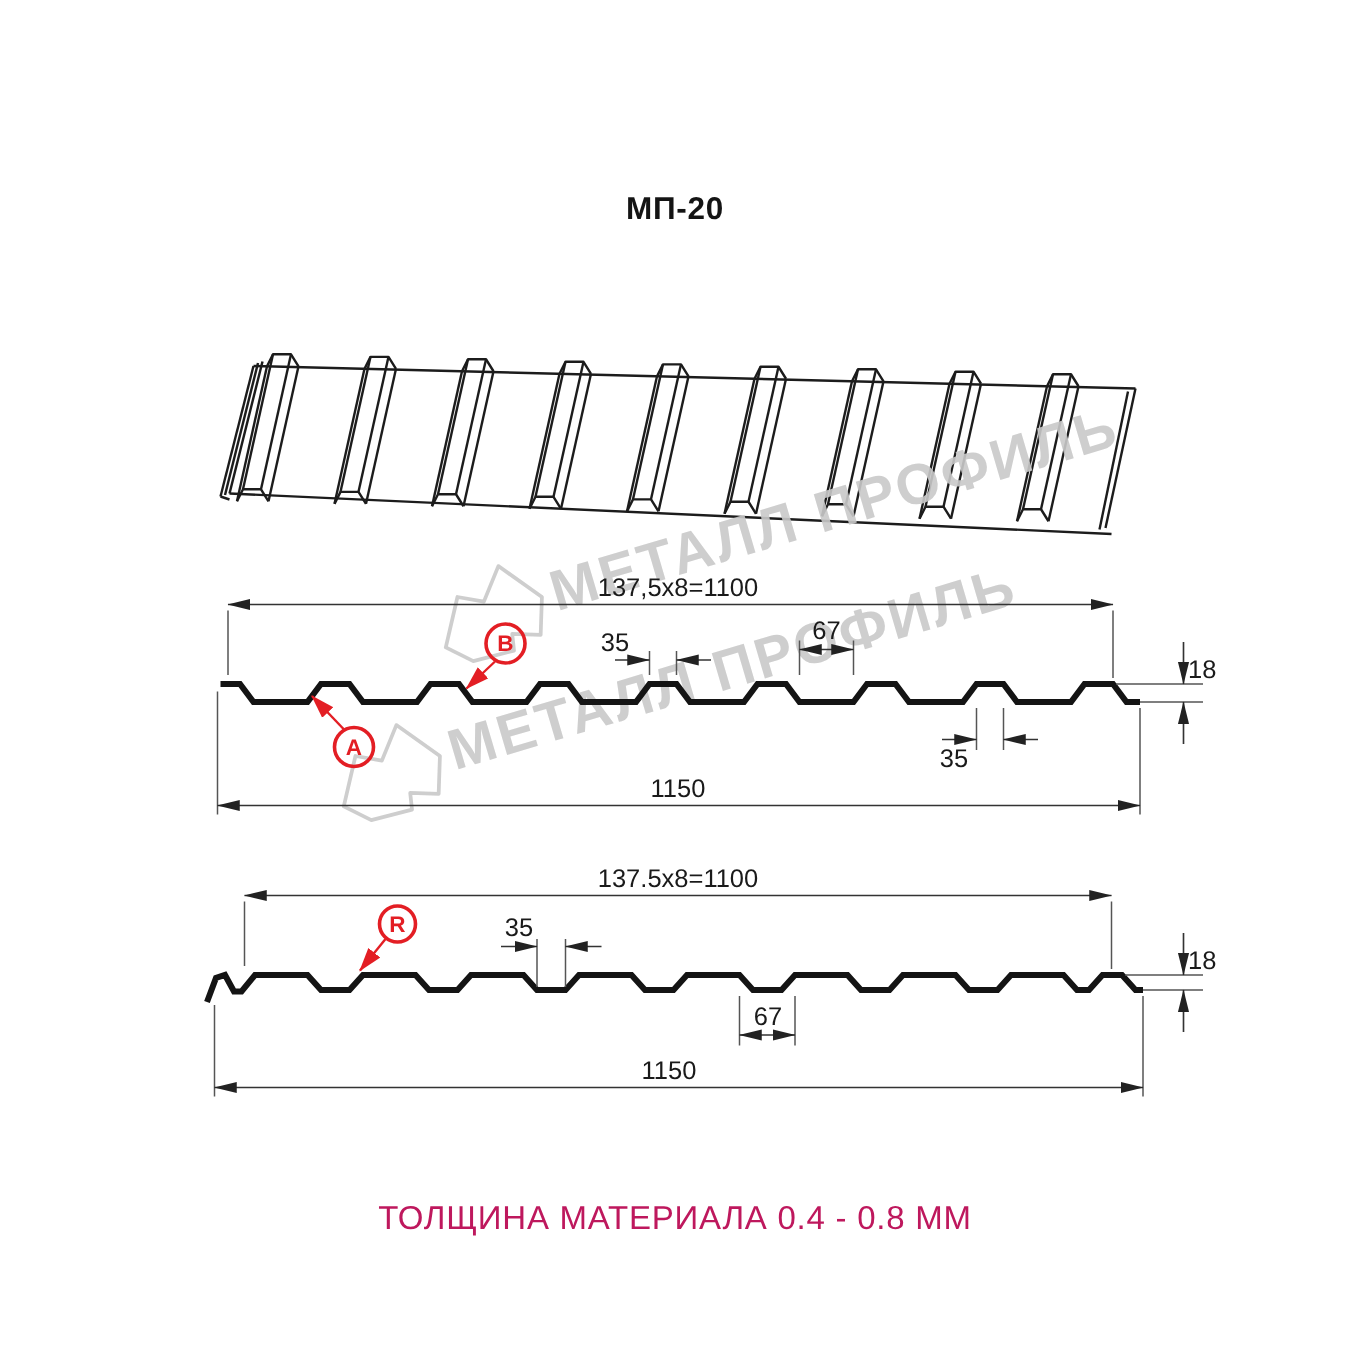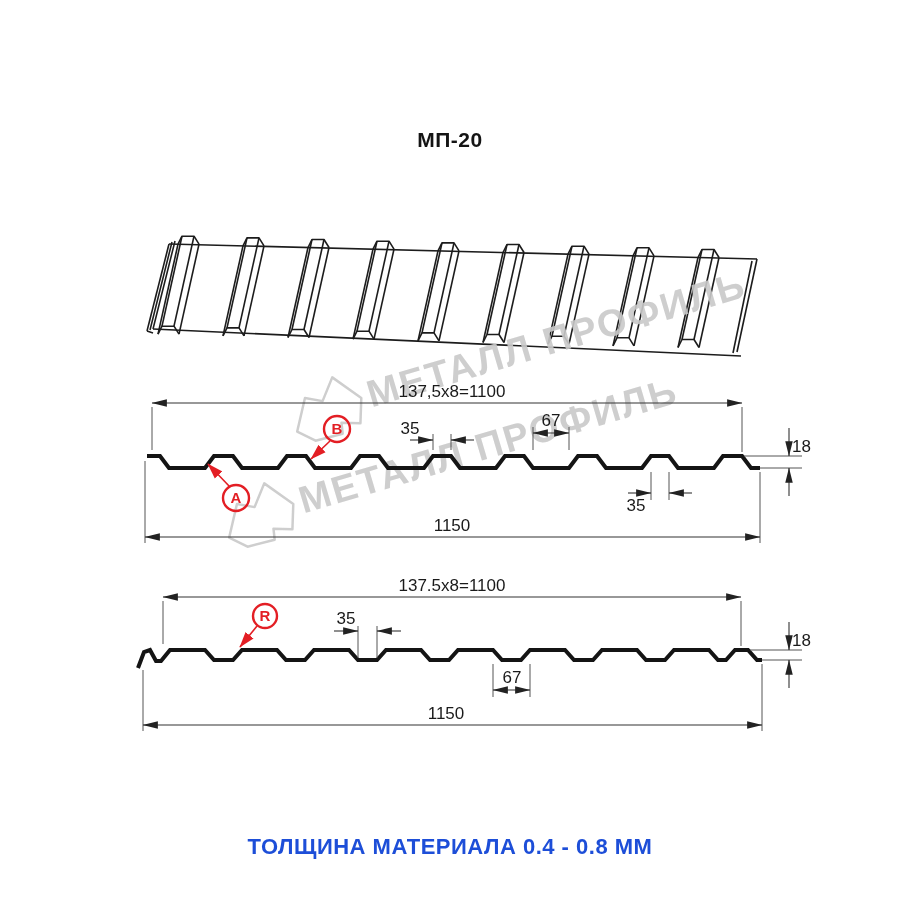--- a/index.html
+++ b/index.html
@@ -3,21 +3,21 @@
 <meta charset="utf-8">
 <style>
   html,body{margin:0;padding:0;background:#fff;}
   .page{position:relative;width:900px;height:900px;background:#fff;overflow:hidden;
         font-family:"Liberation Sans",sans-serif;color:#111;}
   .title{position:absolute;top:76px;left:0;width:100%;text-align:center;
          font-size:42px;font-weight:bold;letter-spacing:1px;color:#0c0c0c;}
   .subtitle{position:absolute;top:128px;left:0;width:100%;text-align:center;
          font-size:21px;font-weight:bold;letter-spacing:0.5px;color:#141414;}
   .footer{position:absolute;top:799px;left:0;width:100%;text-align:center;
-         font-size:22px;font-weight:bold;letter-spacing:0.5px;color:#1d4ed8;margin-top:35px;}
+         font-size:22px;font-weight:normal;letter-spacing:0.5px;color:#be185d;}
   svg{position:absolute;top:0;left:0;}
   .sheet{stroke:#1c1c1c;stroke-width:1.6;fill:none;stroke-linejoin:round;}
   .prof{stroke:#141414;stroke-width:4;fill:none;stroke-linejoin:miter;}
   .dim{stroke:#333;stroke-width:1.1;fill:none;}
   .ext{stroke:#555;stroke-width:1;fill:none;}
   .dimtxt{font-family:"Liberation Sans",sans-serif;font-size:17px;fill:#1a1a1a;}
   .red{stroke:#e31e24;fill:none;}
   .redtxt{font-family:"Liberation Sans",sans-serif;font-size:15px;fill:#e31e24;font-weight:bold;}
   .wm-text{font-family:"Liberation Sans",sans-serif;font-size:38px;font-weight:bold;
            fill:#c9c9c9;letter-spacing:2px;}

